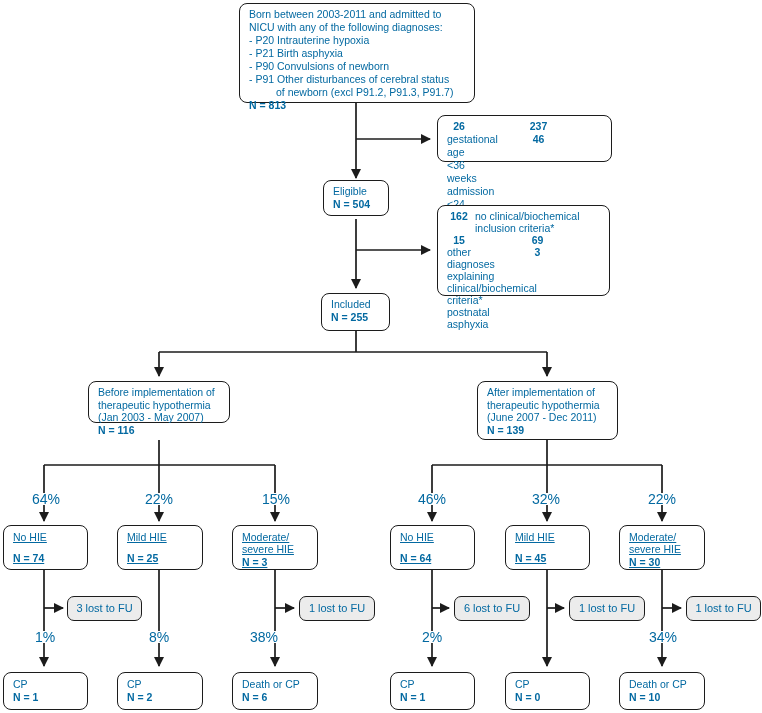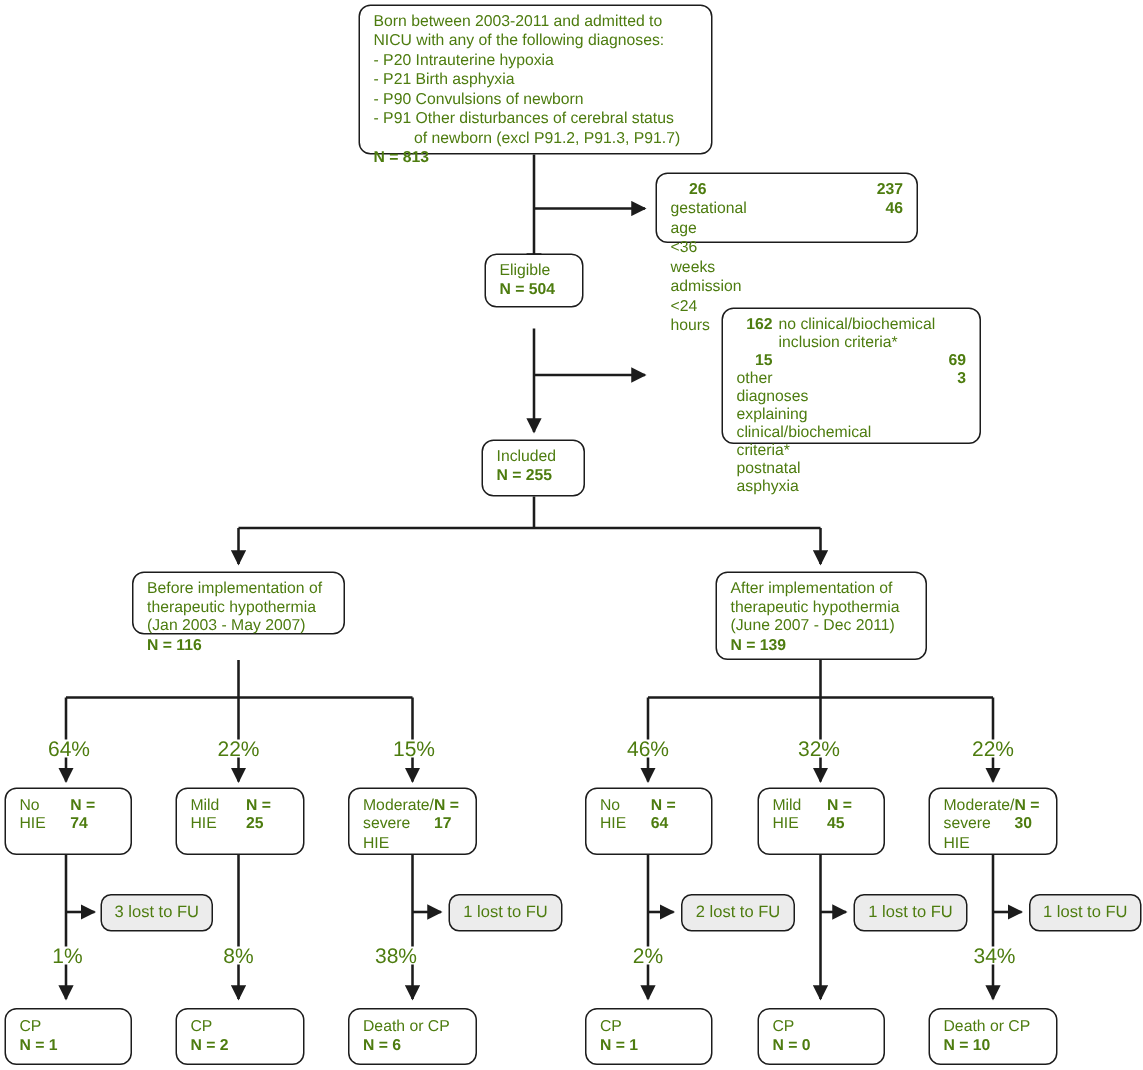--- a/index.html
+++ b/index.html
@@ -1,29 +1,29 @@
 <!DOCTYPE html>
 <html><head>
 <meta charset="utf-8">
 <style>
   html,body { margin:0; padding:0; background:#ffffff; }
   .canvas {
     position:relative; width:762px; height:713px; background:#ffffff;
-    font-family:"Liberation Sans", sans-serif; color:#4d7c0f;
+    font-family:"Liberation Sans", sans-serif; color:#0369a1;
   }
   .box {
     position:absolute; box-sizing:border-box; background:#ffffff;
     border:1.6px solid #1c1c1c; border-radius:8px;
     font-size:10.5px; line-height:13px; padding:4px 9px;
   }
   .box b { font-weight:bold; }
   .pre { white-space:pre-line; }
   .num-grid { display:grid; grid-template-columns:24px 1fr; column-gap:4px; }
-  .num-grid b { text-align:right; }
-  .hie { display:flex; flex-direction:row; justify-content:space-between; line-height:12.3px; padding:5px 9px; }
+  .num-grid b { text-align:center; }
+  .hie { display:flex; flex-direction:column; justify-content:space-between; line-height:12.3px; padding:5px 9px;text-decoration:underline; }
   .lost {
     display:flex; align-items:center; justify-content:center;
     background:#ececec; border-radius:7px; font-size:11px; padding:0;
   }
   .pct {
     position:absolute; transform:translate(-50%,-50%);
     background:#ffffff; font-size:14px; padding:0 2px; line-height:12px;
   }
   .indent { padding-left:27px; }
   svg.wires { position:absolute; left:0; top:0; }
@@ -83,26 +83,26 @@
   <div class="box" style="left:437px; top:115px; width:175px; height:47px;">
     <div class="num-grid">
       <b>26</b>
       <b>237</b>
       <span class="pre">gestational age &lt;36 weeks</span>
       <b>46</b>
       <span class="pre">admission &lt;24 hours</span>
     </div>
   </div>
 
-  <div class="box" style="left:323px; top:169px; width:66px; height:36px;">
+  <div class="box" style="left:323px; top:180px; width:66px; height:36px;">
     <div>Eligible</div>
     <b>N = 504</b>
   </div>
 
-  <div class="box" style="left:437px; top:205px; width:173px; height:91px; line-height:12px;margin-left:44px;">
+  <div class="box" style="left:437px; top:205px; width:173px; height:91px; line-height:12px;">
     <div class="num-grid">
       <b>162</b>
       <span class="pre">no clinical/biochemical
 inclusion criteria*</span>
       <b>15</b>
       <b>69</b>
       <span class="pre">other diagnoses explaining
 clinical/biochemical criteria*</span>
       <b>3</b>
       <span class="pre">postnatal asphyxia</span>
@@ -138,39 +138,39 @@
     <div class="pre">No HIE</div>
     <b>N = 74</b>
   </div>
   <div class="box hie" style="left:117px; top:525px; width:86px; height:45px;">
     <div class="pre">Mild HIE</div>
     <b>N = 25</b>
   </div>
   <div class="box hie" style="left:232px; top:525px; width:86px; height:45px;">
     <div class="pre">Moderate/
 severe HIE</div>
-    <b>N = 17</b>
+    <b>N = 3</b>
   </div>
   <div class="box hie" style="left:390px; top:525px; width:85px; height:45px;">
     <div class="pre">No HIE</div>
     <b>N = 64</b>
   </div>
   <div class="box hie" style="left:505px; top:525px; width:85px; height:45px;">
     <div class="pre">Mild HIE</div>
     <b>N = 45</b>
   </div>
   <div class="box hie" style="left:619px; top:525px; width:86px; height:45px;">
     <div class="pre">Moderate/
 severe HIE</div>
     <b>N = 30</b>
   </div>
 
   <div class="box lost" style="left:67px;  top:596px; width:75px; height:25px;">3 lost to FU</div>
   <div class="box lost" style="left:299px; top:596px; width:76px; height:25px;">1 lost to FU</div>
-  <div class="box lost" style="left:454px; top:596px; width:76px; height:25px;">2 lost to FU</div>
+  <div class="box lost" style="left:454px; top:596px; width:76px; height:25px;">6 lost to FU</div>
   <div class="box lost" style="left:569px; top:596px; width:76px; height:25px;">1 lost to FU</div>
   <div class="box lost" style="left:686px; top:596px; width:75px; height:25px;">1 lost to FU</div>
 
   <div class="pct" style="left:45px;  top:637px;">1%</div>
   <div class="pct" style="left:159px; top:637px;">8%</div>
   <div class="pct" style="left:264px; top:637px;">38%</div>
   <div class="pct" style="left:432px; top:637px;">2%</div>
   <div class="pct" style="left:663px; top:637px;">34%</div>
 
   <div class="box" style="left:3px; top:672px; width:85px; height:38px; padding:5px 9px;">

